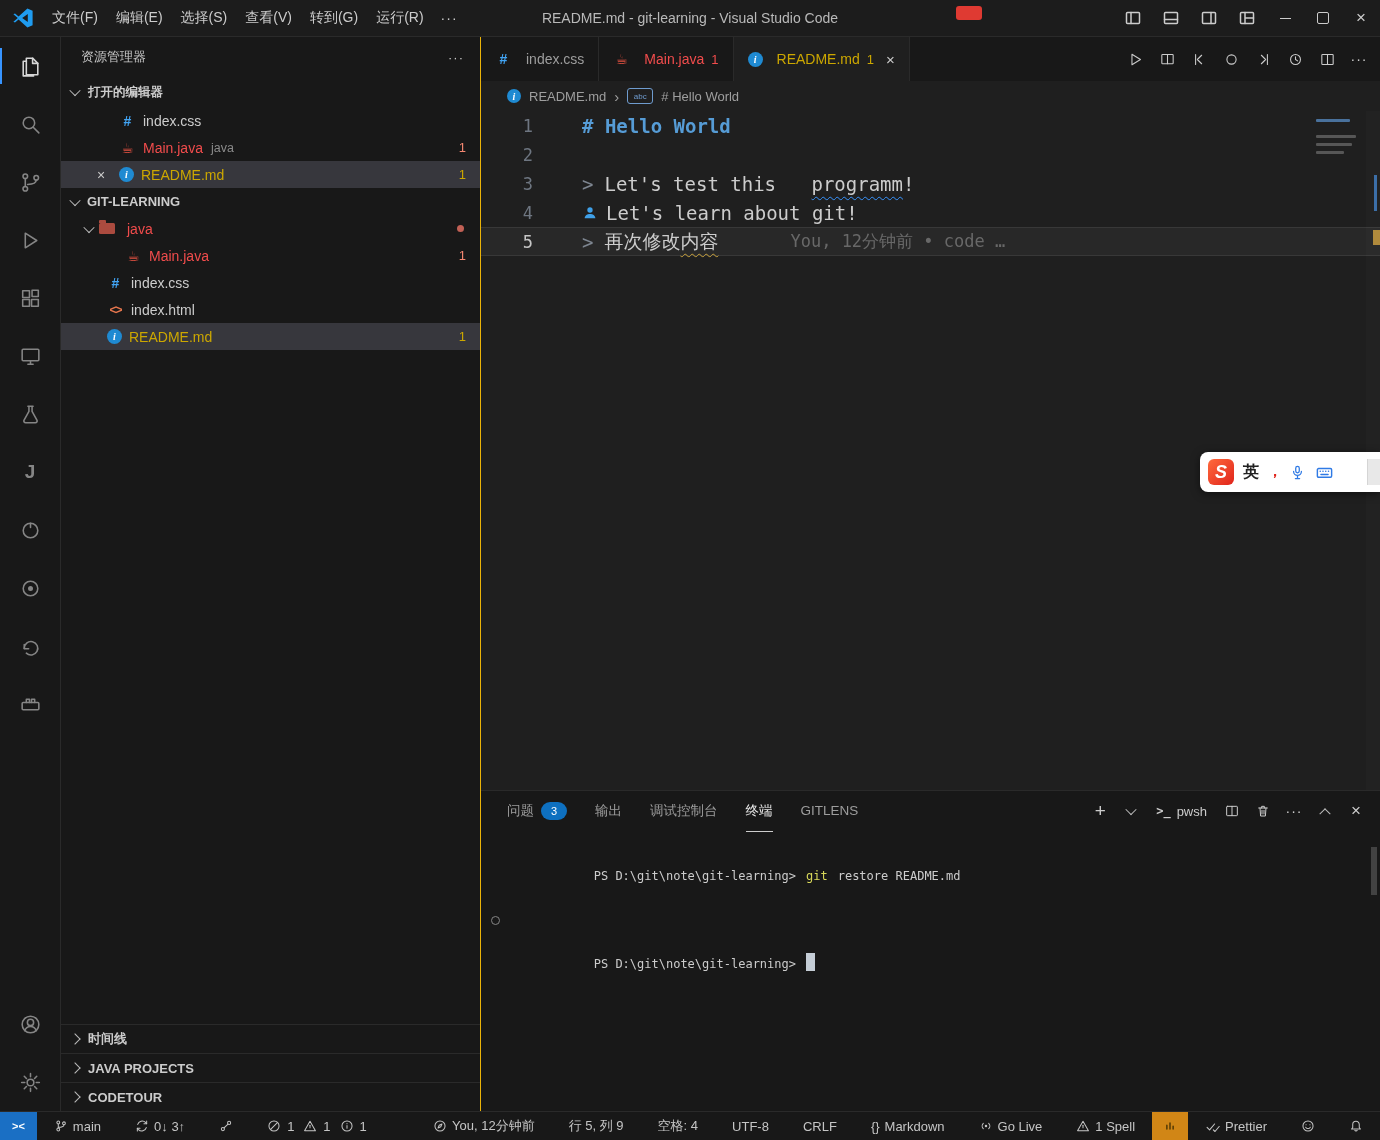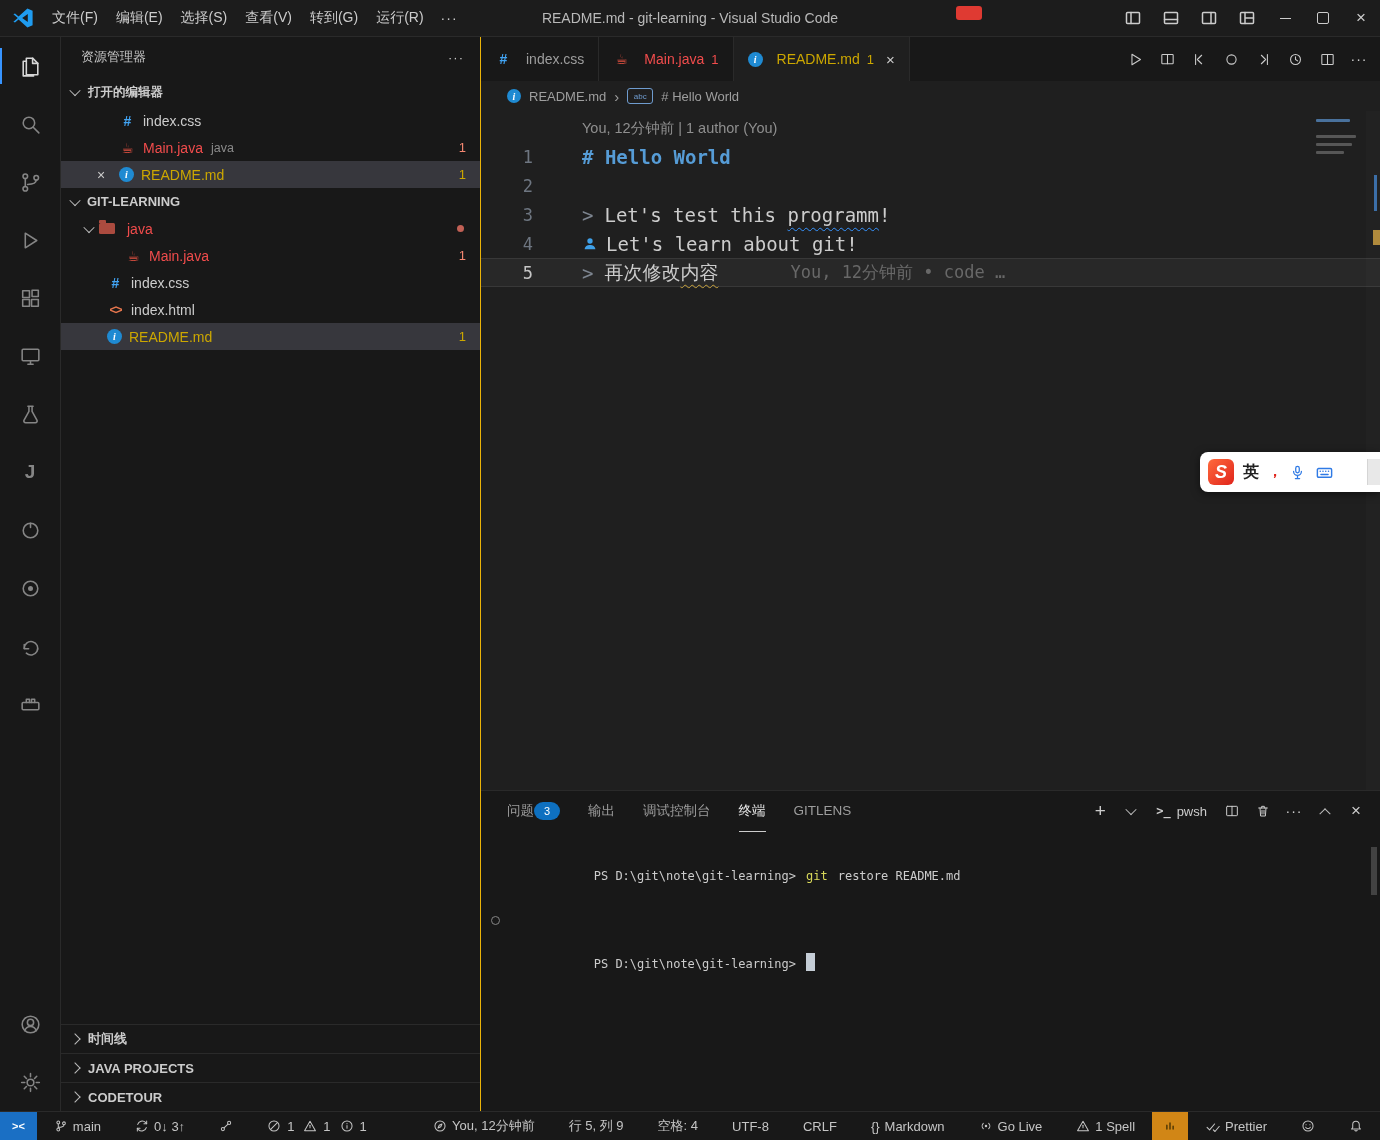--- a/index.html
+++ b/index.html
@@ -85,35 +85,35 @@
   .editor{flex:1;position:relative;min-height:0;overflow:hidden;font-family:"DejaVu Sans Mono","Liberation Mono",monospace;}
   .codelens{margin:8px 0 4px 101px;font-family:"Liberation Sans",sans-serif;font-size:14.5px;color:#8f8f8f;cursor:pointer;}
   .cline{display:flex;align-items:center;height:29px;font-size:19px;position:relative;}
   .cline.current{background:rgba(255,255,255,0.045);box-shadow:inset 0 1px 0 rgba(255,255,255,0.08),inset 0 -1px 0 rgba(255,255,255,0.08);}
   .lnum{width:52px;text-align:right;color:#6e7681;font-size:17px;flex:0 0 auto;}
   .cline.current .lnum{color:#c6c6c6;}
   .lcontent{margin-left:49px;display:flex;align-items:center;white-space:pre;}
   .q{color:#7d8590;margin-right:11px;}
   .mdh{color:#569cd6;font-weight:700;}
   .txt{color:#ccc;}
-  .sq-info{text-decoration-line:underline;text-decoration-style:wavy;text-decoration-color:#3794ff;text-decoration-thickness:1.3px;text-underline-offset:5px;}
+  .sq-info{text-decoration-line:underline;text-decoration-style:wavy;text-decoration-color:#3794ff;text-decoration-thickness:1.3px;text-underline-offset:5px;margin-left:24px;}
   .sq-warn{text-decoration-line:underline;text-decoration-style:wavy;text-decoration-color:#c7a23d;text-decoration-thickness:1.3px;text-underline-offset:5px;}
   .blame{color:#686868;margin-left:72px;font-size:17px;}
   .person{margin-right:8px;color:#3fa0e8;}
   .minimap{position:absolute;top:8px;right:20px;width:44px;cursor:pointer;}
   .mm-bar{height:3px;margin-bottom:5px;border-radius:1px;background:#565656;}
   .mm-bar.b{background:#49719c;}
   .ruler{position:absolute;right:0;top:0;bottom:0;width:14px;background:rgba(255,255,255,0.015);}
   .ruler-blue{position:absolute;right:3px;top:64px;width:3px;height:36px;background:#3c6fa8;}
   .ruler-orange{position:absolute;right:0;top:119px;width:7px;height:15px;background:#b08a3c;}
 
   
   .panel{height:320px;border-top:1px solid #2a2a2a;background:#181818;position:relative;flex:0 0 auto;}
   .panel-header{height:40px;display:flex;align-items:center;padding-left:26px;gap:28px;font-size:13.5px;color:#9d9d9d;}
-  .ptab{display:flex;align-items:center;gap:0;height:100%;border-bottom:1px solid transparent;cursor:pointer;}
+  .ptab{display:flex;align-items:center;gap:7px;height:100%;border-bottom:1px solid transparent;cursor:pointer;}
   .ptab.active{color:#e7e7e7;border-bottom-color:#ccc;}
   .pbadge{min-width:18px;height:18px;border-radius:9px;background:#0e70c0;color:#fff;font-size:11px;display:flex;align-items:center;justify-content:center;padding:0 4px;}
   .panel-actions{position:absolute;right:12px;top:0;height:40px;display:flex;align-items:center;gap:7px;color:#ccc;}
   .pa{width:24px;height:24px;display:flex;align-items:center;justify-content:center;border-radius:4px;cursor:pointer;}
   .pa.plus{font-size:19px;}
   .pa.glyph{font-size:14px;letter-spacing:1px;}
   .pwsh{display:flex;align-items:center;gap:6px;font-size:13px;color:#ccc;padding:0 6px;cursor:pointer;}
   .pico{font-family:"DejaVu Sans Mono",monospace;font-size:12px;font-weight:700;}
   .term{padding:12px 0 0 26px;font-family:"DejaVu Sans Mono","Liberation Mono",monospace;font-size:12px;line-height:22px;color:#ccc;}
   .tline{position:relative;white-space:pre;}
@@ -432,21 +432,20 @@
 
       <div class="breadcrumb">
         <span class="info-ic small"></span>
         <span>README.md</span>
         <span class="bc-sep">›</span>
         <span class="bc-sym">abc</span>
         <span># Hello World</span>
       </div>
 
       <div class="editor">
-        <div class="codelens">You, 12分钟前 | 1 author (You)</div>
 
         <div class="cline">
           <span class="lnum">1</span>
           <div class="lcontent"><span class="mdh"># Hello World</span></div>
         </div>
         <div class="cline">
           <span class="lnum">2</span>
           <div class="lcontent"></div>
         </div>
         <div class="cline">

